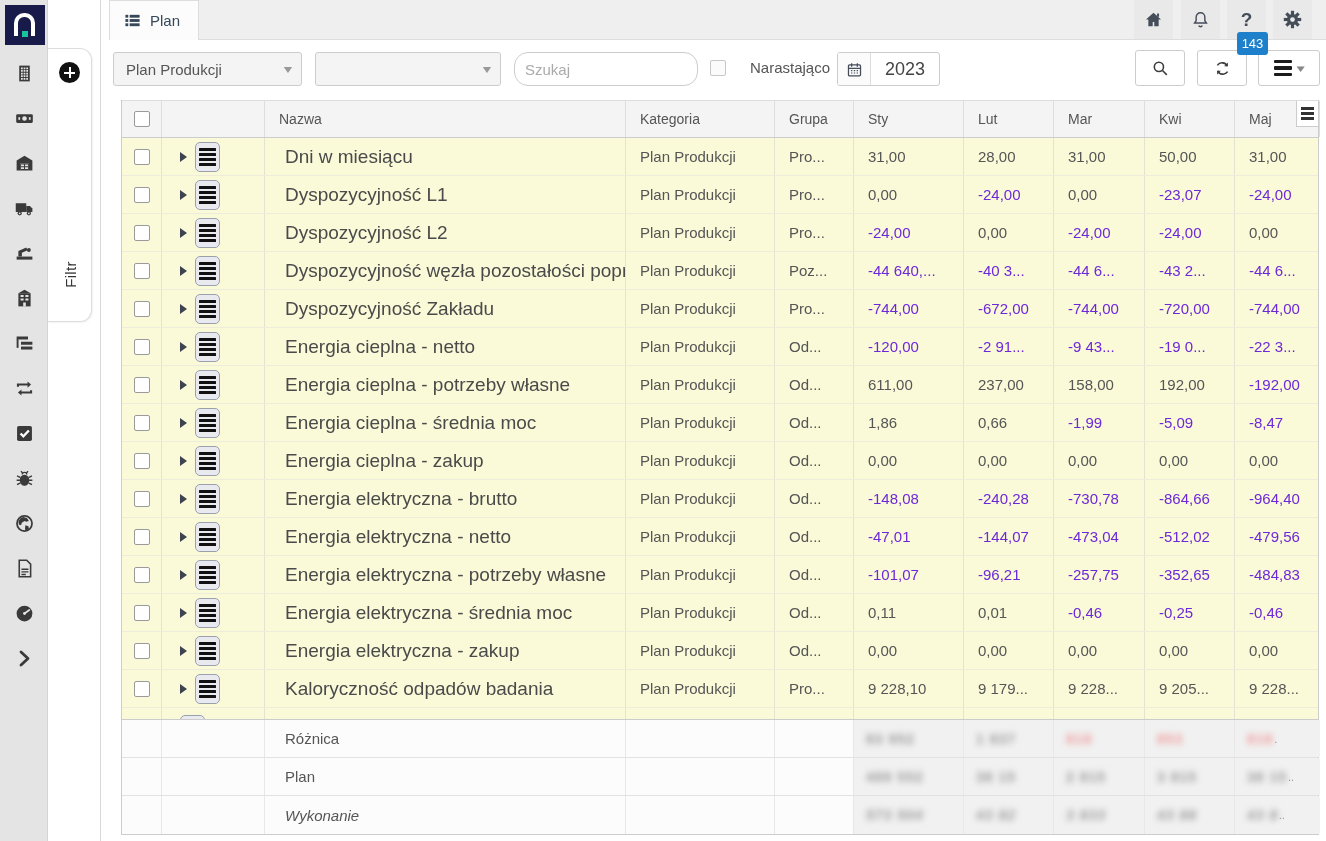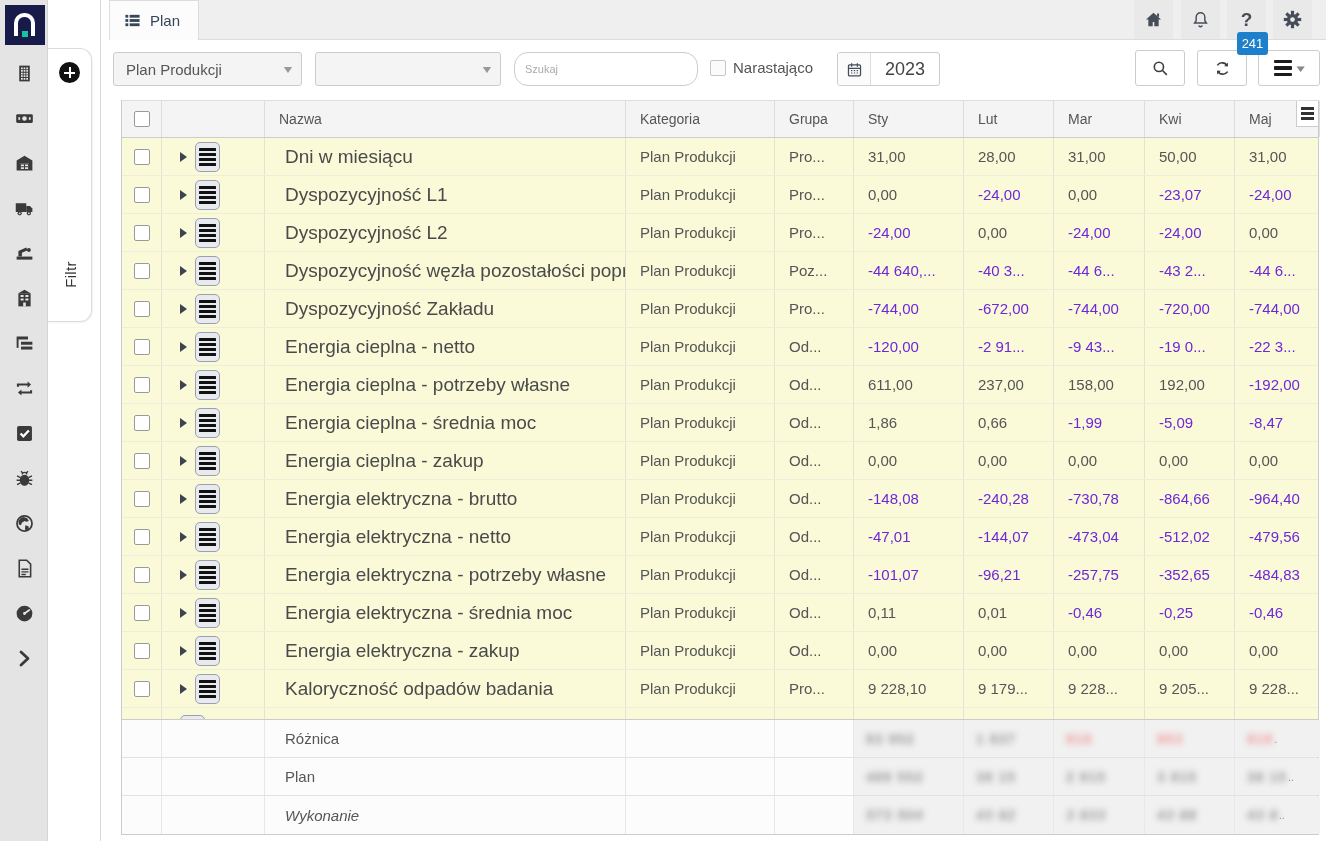--- a/index.html
+++ b/index.html
@@ -53,24 +53,24 @@
     border-radius:3px; font-size:13px; display:flex; align-items:center; justify-content:center;
     z-index:6; }
 
   
   .toolbar { position:absolute; left:0; top:48px; right:0; height:42px; background:#fff; }
   .tb-select { position:absolute; top:4px; height:34px; background:#f4f4f4;
     border:1px solid #ccc; border-radius:3px; display:flex; align-items:center;
     padding:0 10px 0 12px; font-size:15px; color:#555; cursor:pointer; }
   .tb-select .chev { margin-left:auto; color:#999; font-size:12px; transform:scaleX(1.4); }
   .tb-input { position:absolute; top:4px; height:34px; border:1px solid #ccc; border-radius:14px;
-    padding:0 10px; font-size:11px; color:#555; background:#fff;
+    padding:0 10px; font-size:15px; color:#555; background:#fff;
     font-family:"Liberation Sans", sans-serif; }
   .tb-input::placeholder { color:#aaa; }
-  .tb-check { position:absolute; top:11px; display:flex; align-items:center; gap:7px; cursor:pointer; }
+  .tb-check { position:absolute; top:11px; display:flex; align-items:center; gap:24px; cursor:pointer; }
   .tb-check .box { width:16px; height:16px; border:1px solid #c7c7c7; border-radius:2px; background:#fbfbfb; }
   .tb-check .lbl { font-size:15px; color:#555; }
   .cal-group { position:absolute; top:4px; height:34px; border:1px solid #ccc; border-radius:3px;
     display:flex; align-items:stretch; background:#fff; overflow:hidden; }
   .cal-icon { width:33px; display:flex; align-items:center; justify-content:center;
     border-right:1px solid #ddd; background:#fbfbfb; }
   .cal-icon svg { width:17px; height:17px; }
   .cal-year { display:flex; align-items:center; padding:0 14px; font-size:18px; color:#444; }
   .tb-btn { position:absolute; top:2px; height:36px; background:#fff; border:1px solid #ccc;
     border-radius:3px; display:flex; align-items:center; justify-content:center; gap:6px; cursor:pointer; }
@@ -280,21 +280,21 @@
           <g transform="translate(12,12)">
             <rect x="-2" y="-11" width="4" height="22"></rect>
             <rect x="-2" y="-11" width="4" height="22" transform="rotate(45)"></rect>
             <rect x="-2" y="-11" width="4" height="22" transform="rotate(90)"></rect>
             <rect x="-2" y="-11" width="4" height="22" transform="rotate(135)"></rect>
             <circle r="7"></circle>
             <circle r="3" fill="#e9e9e9"></circle>
           </g>
         </svg>
     </div>
-    <div class="badge" style="left:1136px; top:32px">241</div>
+    <div class="badge" style="left:1136px; top:32px">143</div>
   </div>
 
   <div class="toolbar">
     <div class="tb-select" style="left:12px; width:189px">
       <span>Plan Produkcji</span>
       <span class="chev">▾</span>
     </div>
     <div class="tb-select" style="left:214px; width:186px">
       <span></span>
       <span class="chev">▾</span>

